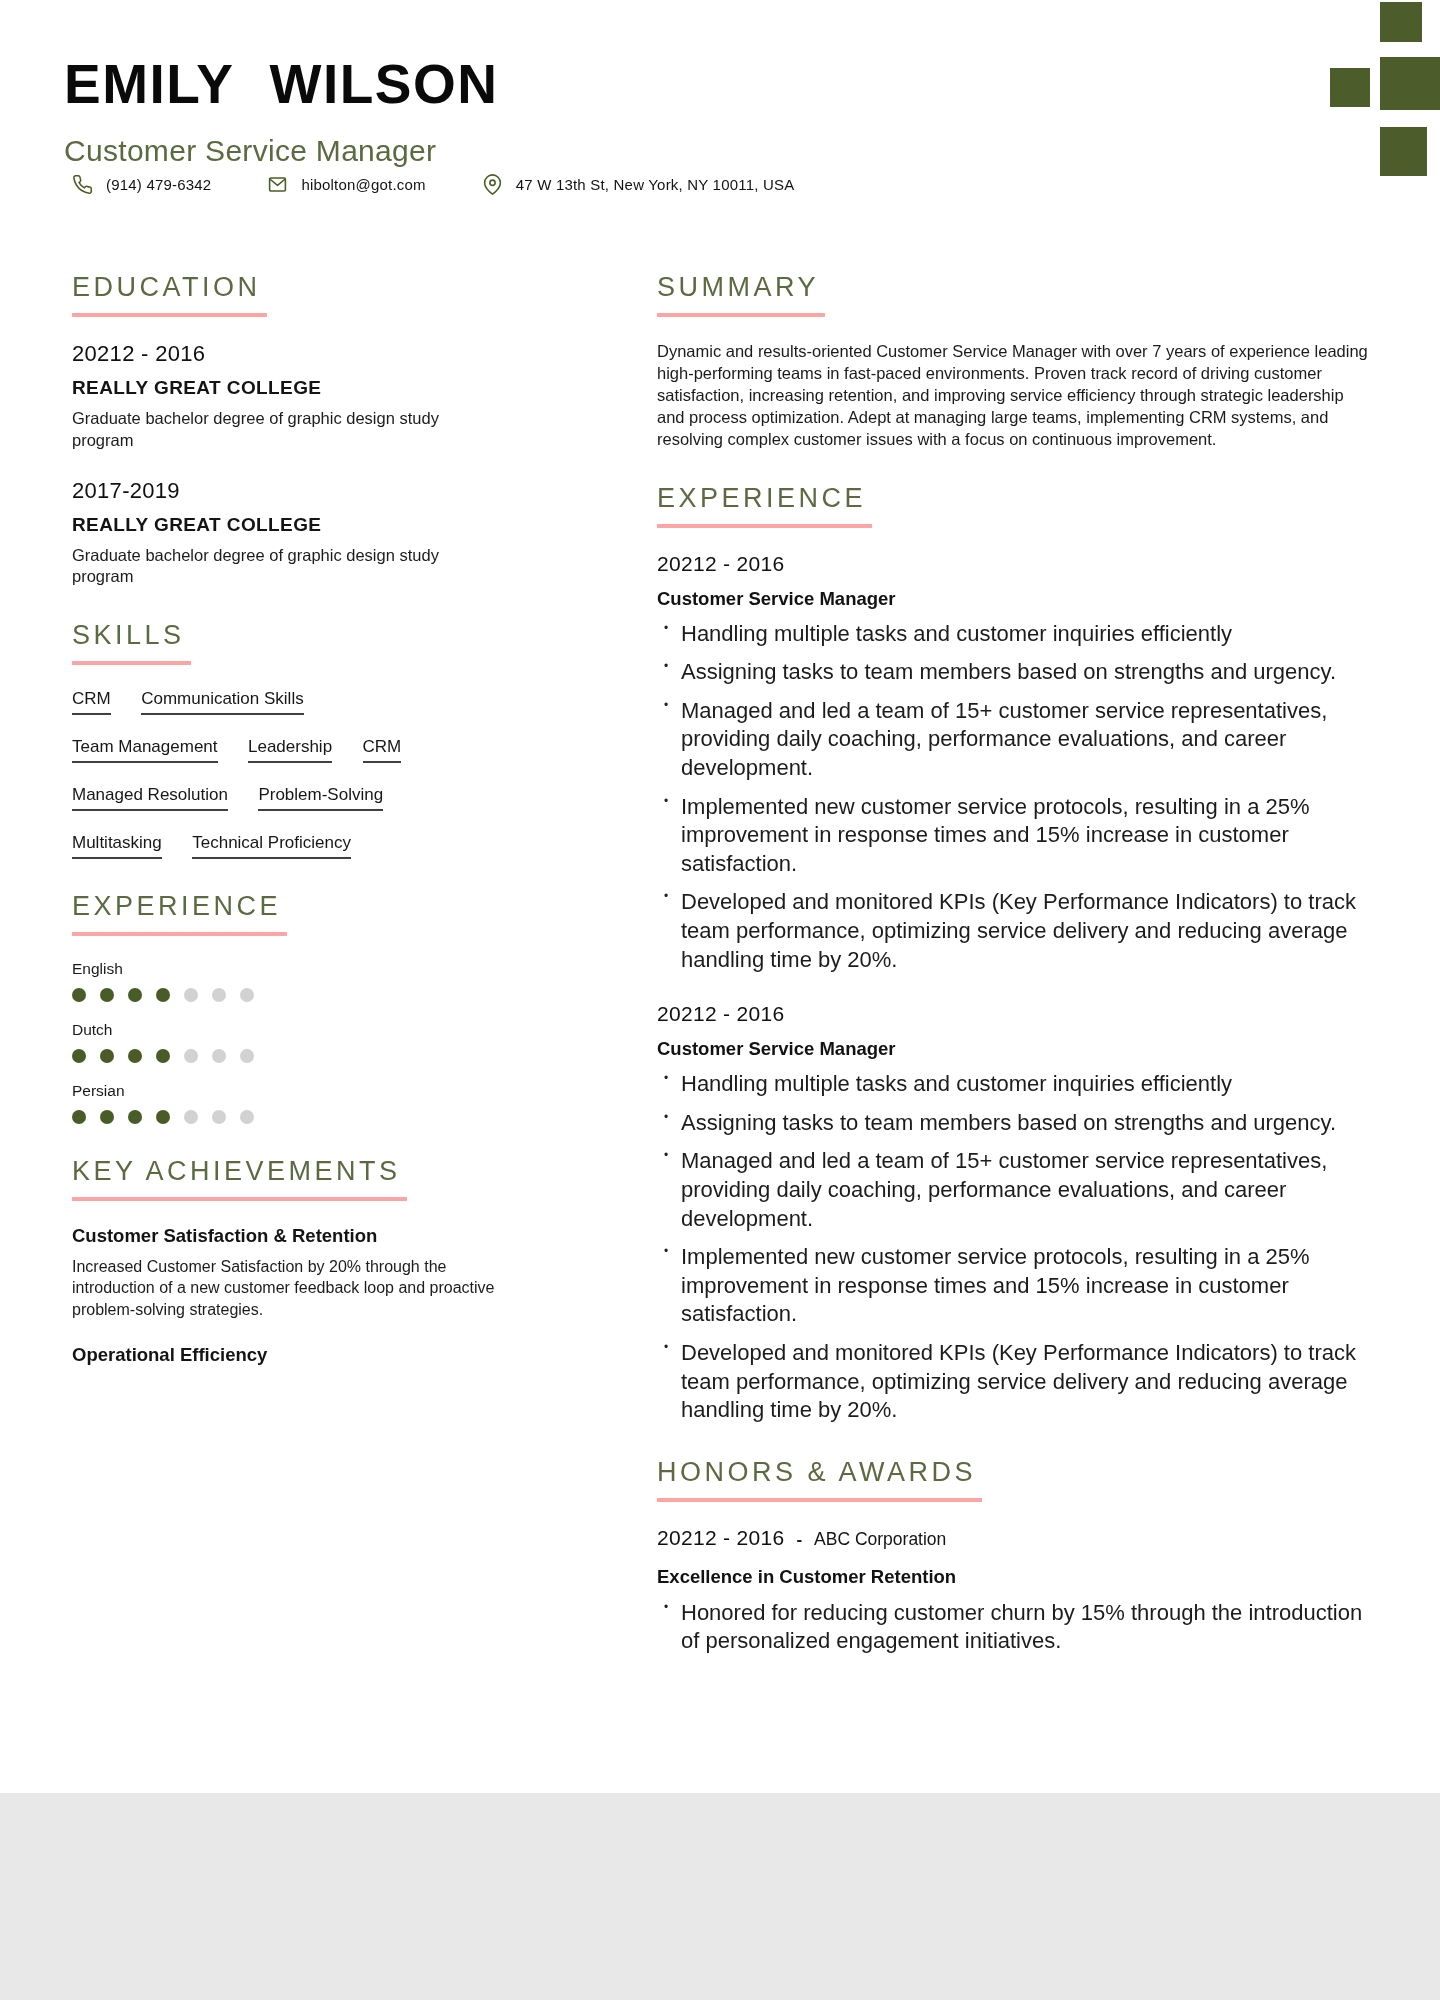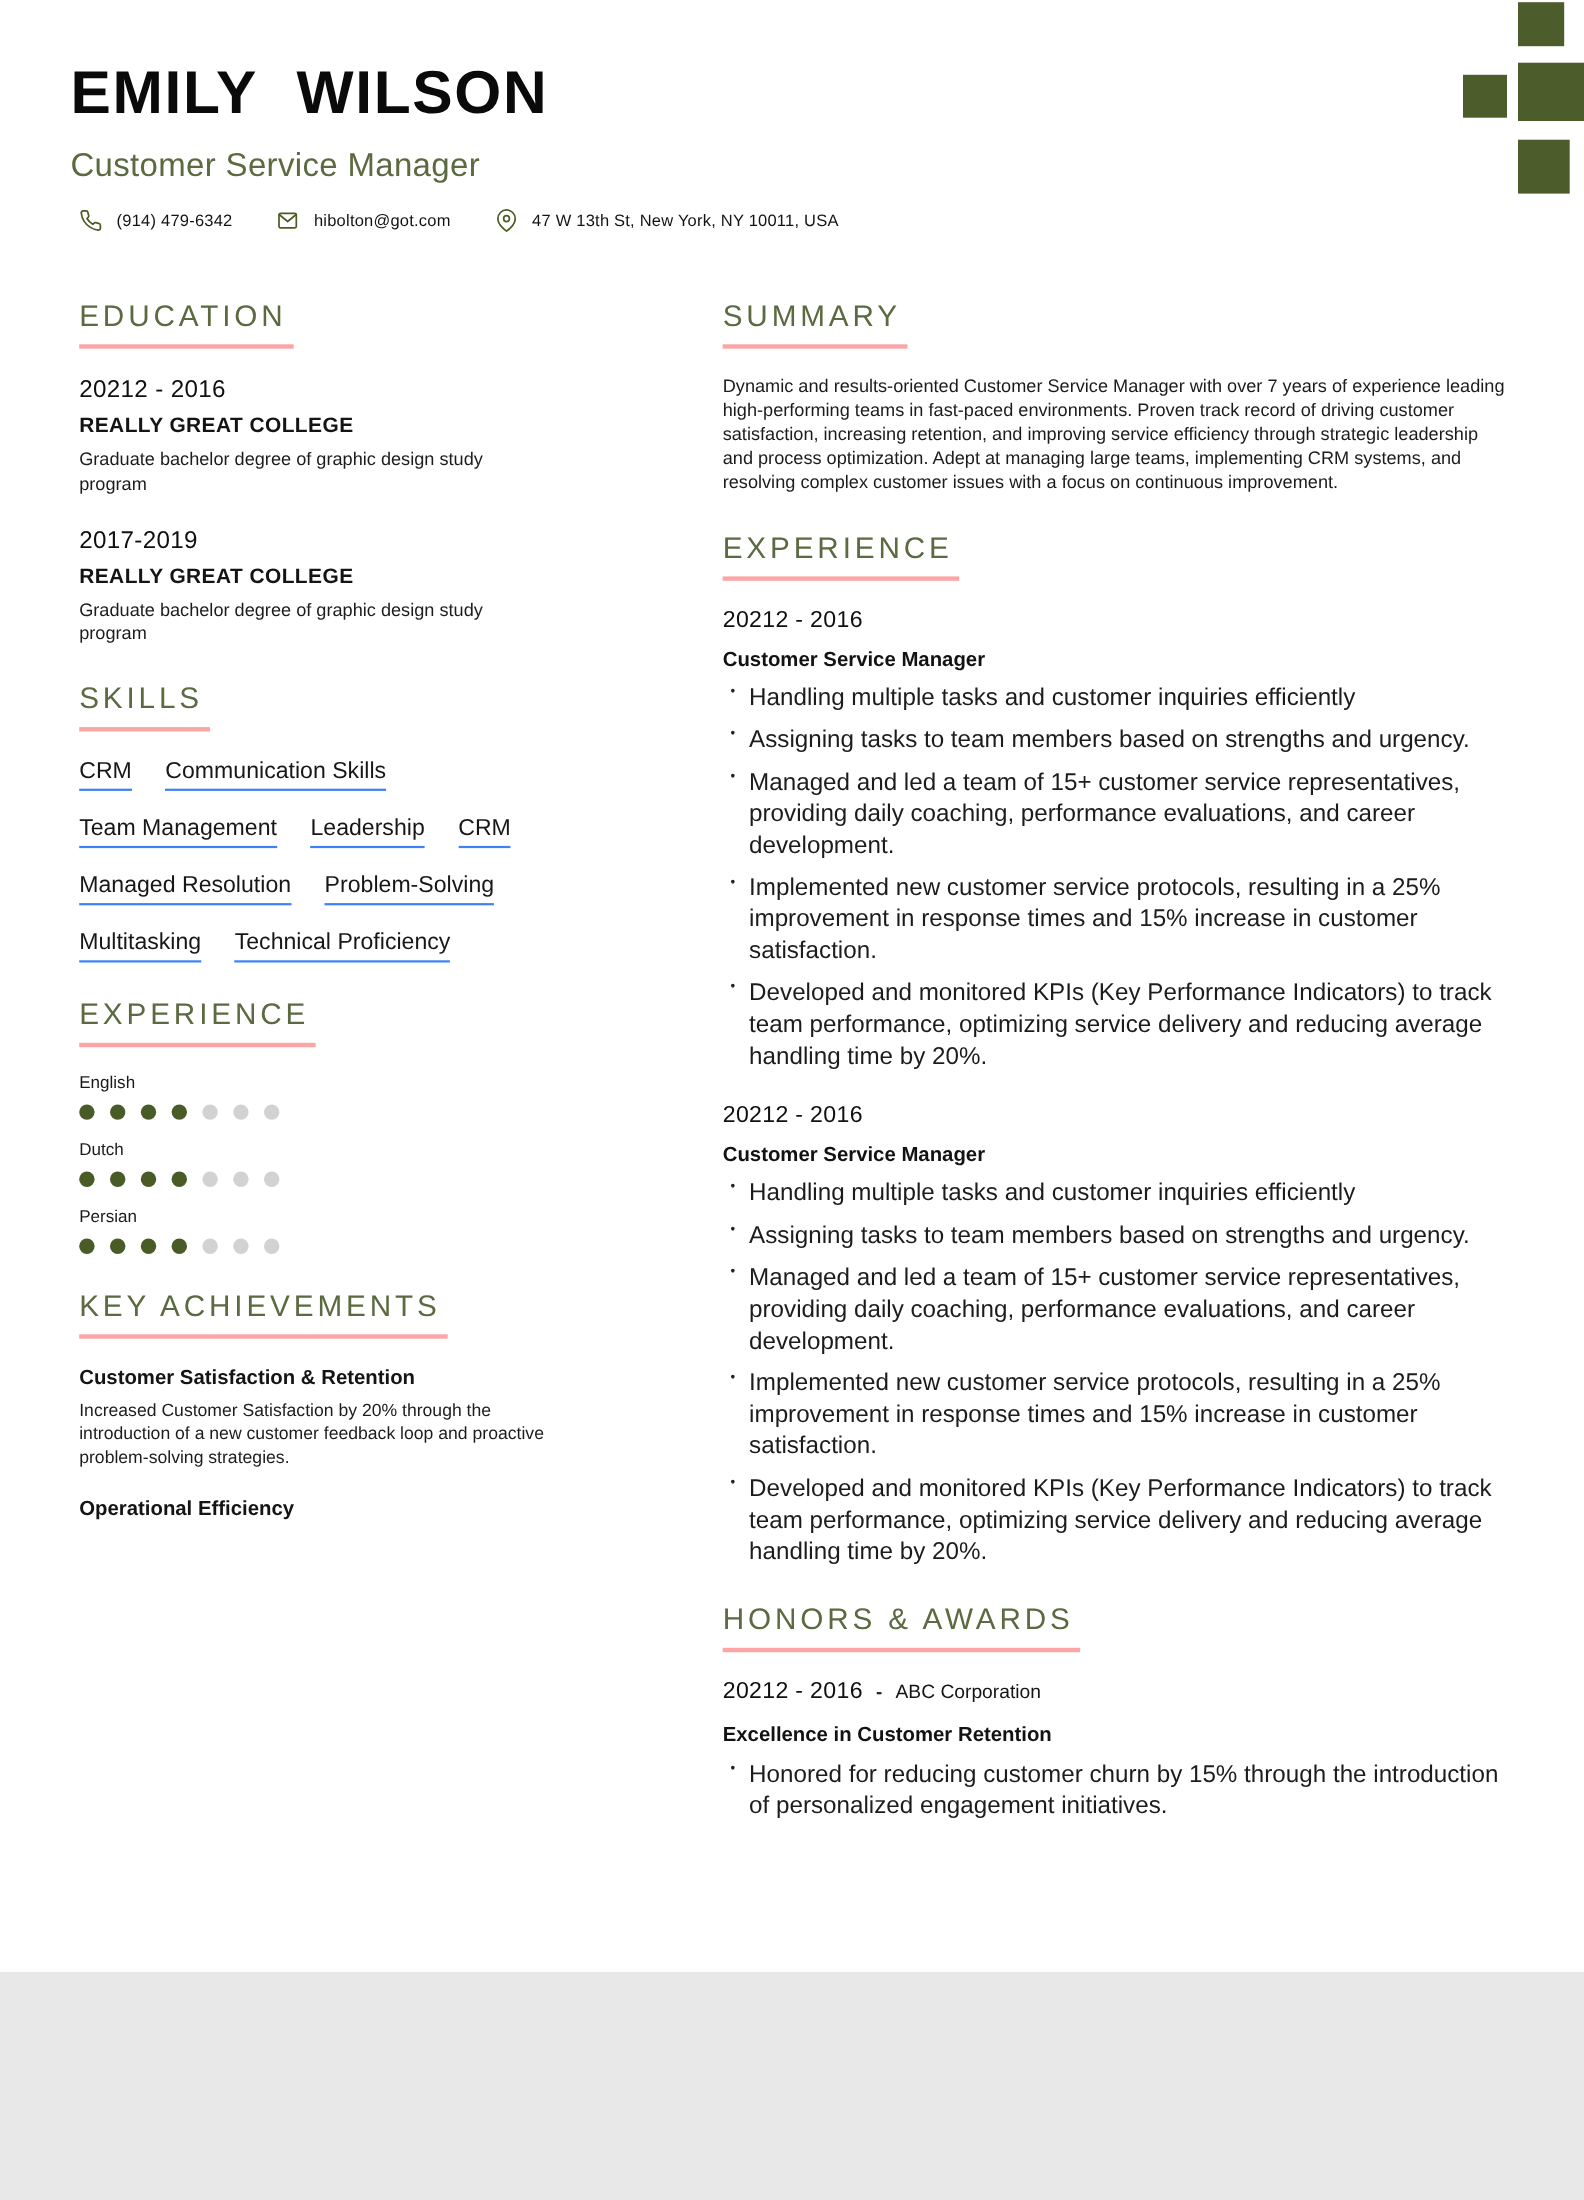--- a/index.html
+++ b/index.html
@@ -25,21 +25,21 @@
   
   .header { position:absolute; left:64px; top:52px; }
   .name {
     font-size:55px; font-weight:800; letter-spacing:1.5px;
     word-spacing:0.35em; color:#0a0a0a;
   }
   .subtitle {
     margin-top:18px; font-size:30px; font-weight:500;
     color:#5b6a40; letter-spacing:0.3px;
   }
-  .contact { display:flex; align-items:flex-start; gap:40px; margin-top:22px; margin-left:8px; }
+  .contact { display:flex; align-items:flex-start; gap:56px; margin-top:6px; margin-left:8px; }
   .contact-item { display:flex; align-items:center; gap:13px; }
   .contact-item .txt { font-size:15px; color:#131313; letter-spacing:0.2px; }
   .cicon { width:21px; height:21px; display:block; }
   
   .col-left  { position:absolute; left:72px;  top:272px; width:432px; }
   .col-right { position:absolute; left:657px; top:272px; width:712px; }
   .section { margin-top:32px; }
   .section:first-child { margin-top:0; }
   .sec-head {
     display:inline-block;
@@ -49,22 +49,22 @@
     border-bottom:4px solid #fca5a5;
     margin-bottom:24px;
   }
   
   .edu-dates { font-size:22px; color:#101010; margin-bottom:10px; letter-spacing:0.3px; }
   .edu-school { font-size:19px; font-weight:700; letter-spacing:0.4px; color:#141414; margin-bottom:9px; }
   .edu-desc { font-size:16.5px; line-height:1.32; color:#1c1c1c; margin-bottom:26px; }
   
   .skill-row { margin-bottom:22px; }
   .skill {
-    display:inline-block; font-size:21px; color:#171717;
-    border-bottom:2px solid #3b82f6; padding-bottom:4px;
+    display:inline-block; font-size:17px; color:#171717;
+    border-bottom:2px solid #404040; padding-bottom:4px;
     margin-right:26px;
   }
   .skill:empty { display:none; }
   
   .lang { margin-bottom:19px; }
   .lang-name { font-size:15.5px; color:#1a1a1a; margin-bottom:10px; }
   .dots { display:flex; gap:14px; }
   .dot { width:14px; height:14px; border-radius:50%; background:#d2d2d2; }
   .dot.filled { background:#495c28; }
   

